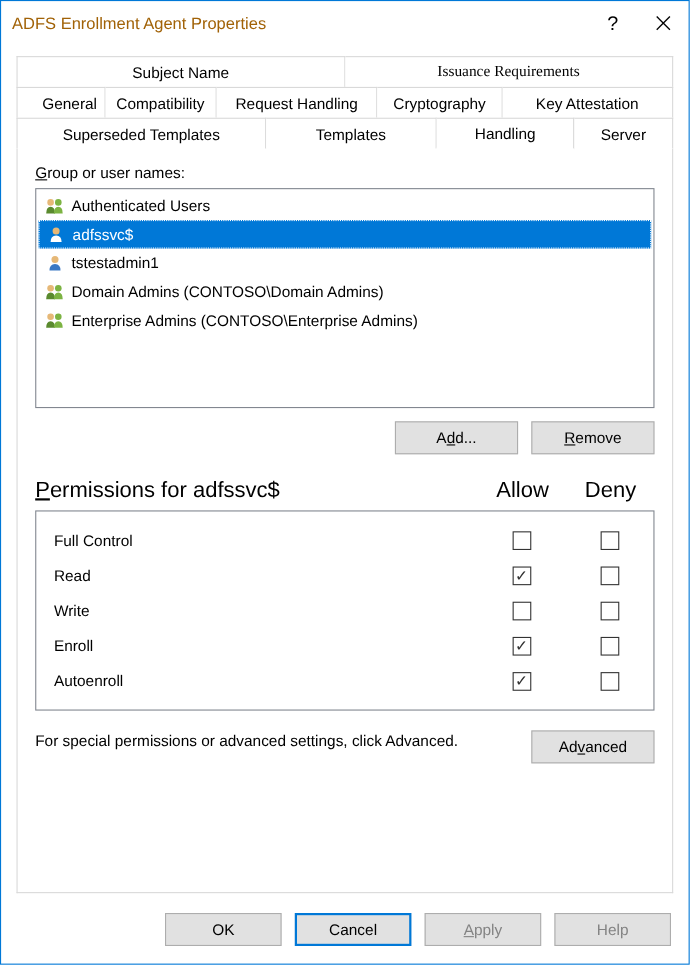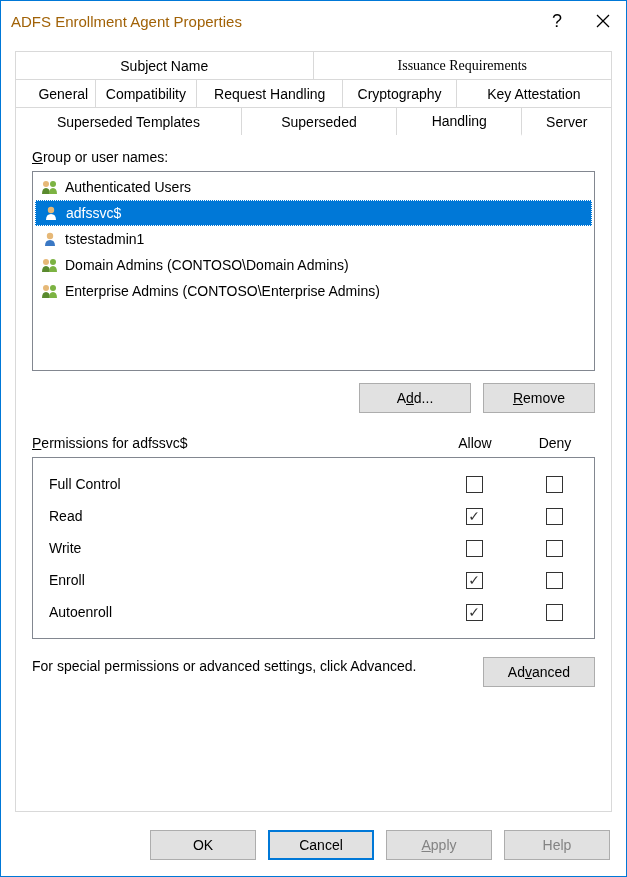--- a/index.html
+++ b/index.html
@@ -41,21 +41,21 @@
     .list-item { height: 26px; display: flex; align-items: center; padding-left: 4px; font-size: 14px; gap: 4px; }
     .list-item.selected { background: #0078d7; color: #fff; border: 1px dotted #fff; }
     .list-item.selected .icon-single svg .body { fill: #fff; }
     
     .icon-group, .icon-single { width: 22px; height: 18px; display: inline-flex; align-items: center; justify-content: center; flex-shrink: 0; }
     
     .btn-row { display: flex; justify-content: flex-end; gap: 12px; margin-top: 12px; }
     .btn { width: 112px; height: 30px; border: 1px solid #adadad; background: #e1e1e1; font-size: 14px; color: #000; display: flex; align-items: center; justify-content: center; cursor: default; }
     .btn.disabled { color: #838383; }
     
-    .perm-header { display: flex; margin-top: 22px; margin-bottom: 6px; font-size: 14px; }
+    .perm-header { display: flex; margin-top: 22px; margin-bottom: 6px; font-size: 20px; }
     .perm-header .ph-label { flex: 1; }
     .perm-header .ph-col { width: 80px; text-align: center; }
     
     .perm-box { border: 1px solid #828790; padding: 10px 0; flex-shrink: 0; }
     .perm-row { display: flex; height: 32px; align-items: center; font-size: 14px; padding-left: 16px; }
     .perm-row .pname { flex: 1; }
     .perm-row .pcol { width: 80px; display: flex; justify-content: center; }
     .checkbox { width: 17px; height: 17px; border: 1px solid #333; display: flex; align-items: center; justify-content: center; background: #fff; }
     .checkbox.checked::after { content: "✓"; font-size: 14px; line-height: 1; color: #333; }
     
@@ -88,21 +88,21 @@
     </div>
     <div class="tab-row r2">
       <div class="tab">General</div>
       <div class="tab">Compatibility</div>
       <div class="tab">Request Handling</div>
       <div class="tab">Cryptography</div>
       <div class="tab">Key Attestation</div>
     </div>
     <div class="tab-row r3">
       <div class="tab">Superseded Templates</div>
-      <div class="tab">Superseded</div>
+      <div class="tab">Templates</div>
       <div class="tab active">Handling</div>
       <div class="tab">Server</div>
     </div>
   </div>
 
   <div class="tab-body">
     <div class="label"><span class="und">G</span><span>roup or user names:</span></div>
 
     <div class="listbox" id="user-list">
         <div class="list-item">

